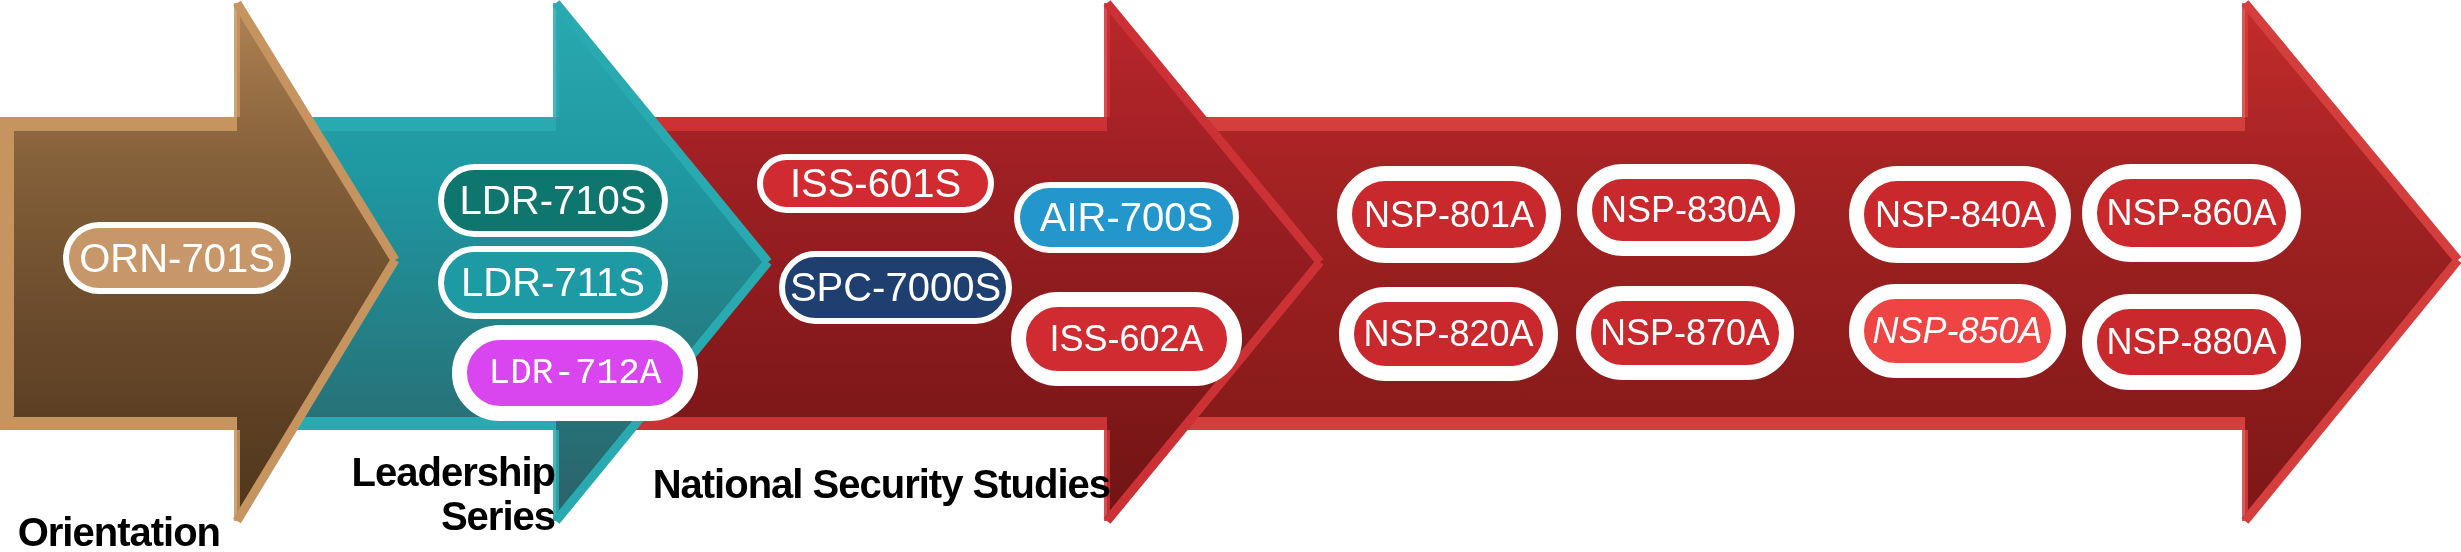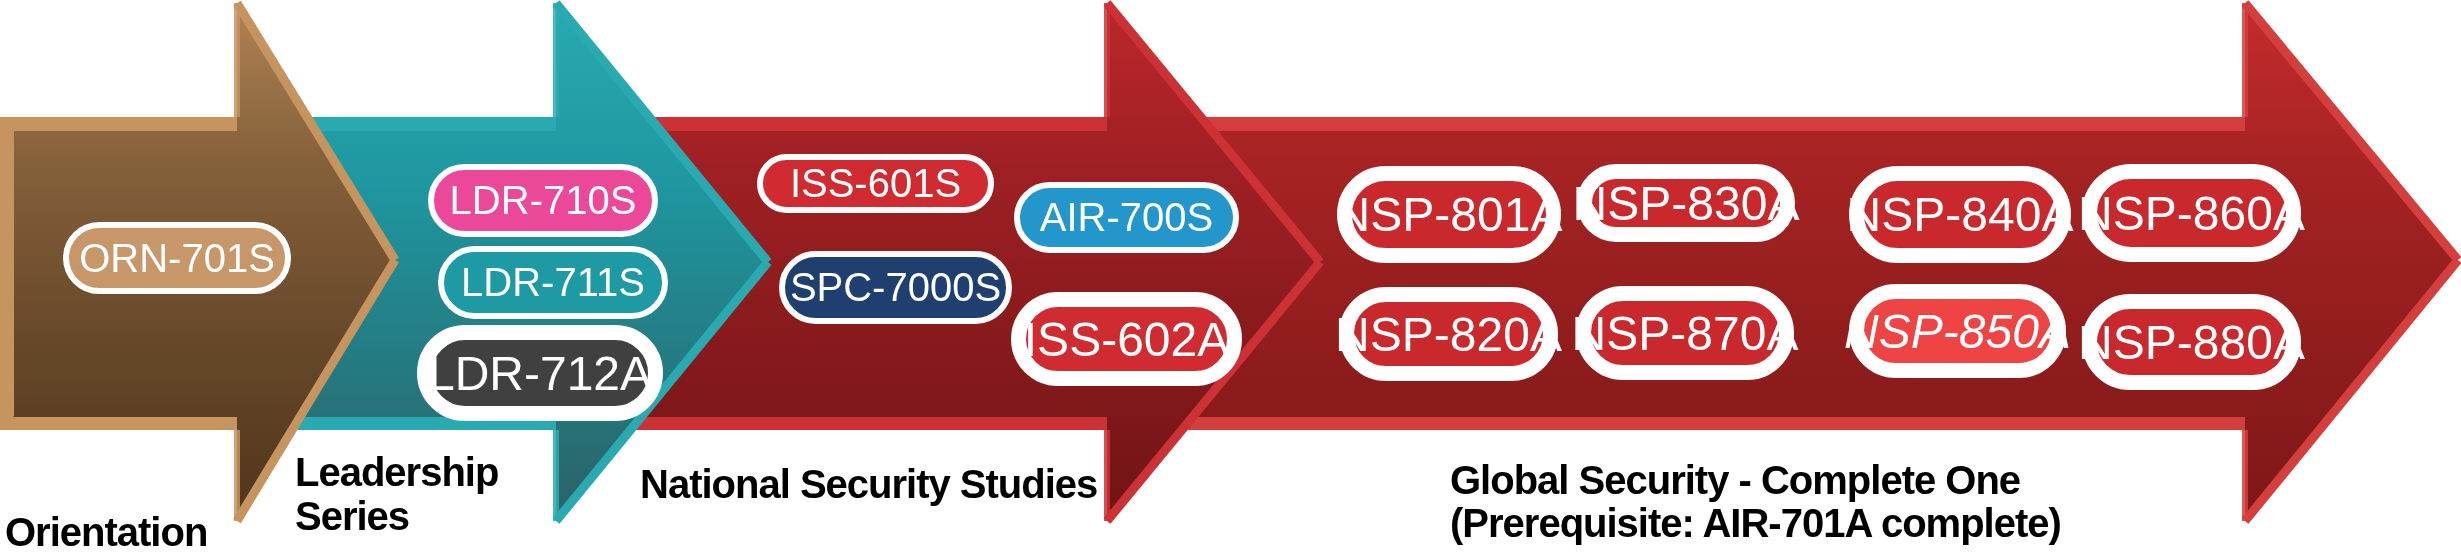--- a/index.html
+++ b/index.html
@@ -16,28 +16,28 @@
     box-sizing:border-box;
     display:flex;align-items:center;justify-content:center;
     color:#ffffff;
     font-size:40px;
     font-weight:400;
     border-radius:50px;
     white-space:nowrap;
     letter-spacing:0px;
   }
   .pill.thin{border:6px solid #ffffff;}
-  .pill.thick{border:15px solid #ffffff;font-size:48px;}
+  .pill.thick{border:15px solid #ffffff;font-size:36px;}
   .stage-label{
     position:absolute;
     color:#000000;
     font-weight:700;
     font-size:40px;
     letter-spacing:-1px;
-    text-align:left;
+    text-align:right;
     line-height:44px;
   }
 </style>
 </head>
 <body>
 
 <div class="canvas">
 
   <svg width="2461" height="552" viewBox="0 0 2461 552">
     <defs>
@@ -101,45 +101,41 @@
       <polygon points="0,117 14,131 14,416 0,430" fill="#c6945f"></polygon>
       <line x1="237" y1="3" x2="395" y2="260" stroke="#c6945f" stroke-width="9"></line>
       <line x1="395" y1="260" x2="237" y2="521" stroke="#c6945f" stroke-width="9"></line>
       <line x1="237" y1="3" x2="237" y2="117" stroke="#c6945f" stroke-width="6" opacity="0.85"></line>
       <line x1="237" y1="430" x2="237" y2="521" stroke="#c6945f" stroke-width="6" opacity="0.85"></line>
     </g>
   </svg>
 
   <div class="pill thin" style="left: 63px; top: 222px; width: 228px; height: 72px; background: rgb(199, 151, 105);">ORN-701S</div>
 
-  <div class="pill thin" style="left: 428px; top: 164px; width: 230px; height: 73px; background: #ec4899;">LDR-710S</div>
+  <div class="pill thin" style="left: 438px; top: 164px; width: 230px; height: 73px; background: #0f766e;">LDR-710S</div>
   <div class="pill thin" style="left: 438px; top: 246px; width: 230px; height: 73px; background: rgb(29, 154, 163);">LDR-711S</div>
-  <div class="pill thick" style="left: 417px; top: 325px; width: 246px; height: 96px; background: #404040;">LDR-712A</div>
+  <div class="pill thick" style="left: 452px; top: 325px; width: 246px; height: 96px; background: #d946ef; font-family: Liberation Mono, monospace;">LDR-712A</div>
 
   <div class="pill thin" style="left: 757px; top: 154px; width: 237px; height: 59px; background: rgb(207, 43, 48);">ISS-601S</div>
   <div class="pill thin" style="left: 779px; top: 251px; width: 233px; height: 73px; background: rgb(30, 63, 112);">SPC-7000S</div>
   <div class="pill thin" style="left: 1014px; top: 182px; width: 225px; height: 71px; background: rgb(35, 151, 203);">AIR-700S</div>
   <div class="pill thick" style="left: 1011px; top: 292px; width: 231px; height: 94px; background: rgb(207, 43, 48);">ISS-602A</div>
 
   <div class="pill thick" style="left: 1337px; top: 166px; width: 224px; height: 97px; background: rgb(201, 41, 44);">NSP-801A</div>
-  <div class="pill thick" style="left: 1577px; top: 164px; width: 218px; height: 78px; background: rgb(201, 41, 44);">NSP-830A</div>
+  <div class="pill thick" style="left: 1577px; top: 164px; width: 218px; height: 92px; background: rgb(201, 41, 44);">NSP-830A</div>
   <div class="pill thick" style="left: 1849px; top: 166px; width: 222px; height: 97px; background: rgb(201, 41, 44);">NSP-840A</div>
   <div class="pill thick" style="left: 2082px; top: 164px; width: 219px; height: 98px; background: rgb(201, 41, 44);">NSP-860A</div>
   <div class="pill thick" style="left: 1339px; top: 287px; width: 219px; height: 94px; background: rgb(201, 41, 44);">NSP-820A</div>
   <div class="pill thick" style="left: 1576px; top: 286px; width: 218px; height: 94px; background: rgb(201, 41, 44);">NSP-870A</div>
   <div class="pill thick" style="left: 1849px; top: 284px; width: 217px; height: 94px; background: #ef4444; font-style: italic;">NSP-850A</div>
   <div class="pill thick" style="left: 2082px; top: 282px; width: 219px; height: 96px; background: rgb(201, 41, 44); margin-top: 12px;">NSP-880A</div>
 
   <div class="stage-label" style="left:5px; top:510px; width:215px;">Orientation</div>
 
   <div class="stage-label" style="left:295px; top:450px; width:260px;">
     <div>Leadership</div>
     <div>Series</div>
   </div>
 
   <div class="stage-label" style="left:640px; top:462px; width:470px;">National Security Studies</div>
 
-  <div class="stage-label" style="left:1450px; top:459px; width:660px; line-height:43px;">
-    <div>Global Security - Complete One</div>
-    <div>(Prerequisite: AIR-701A complete)</div>
-  </div>
 
 </div>
 
 </body></html>

